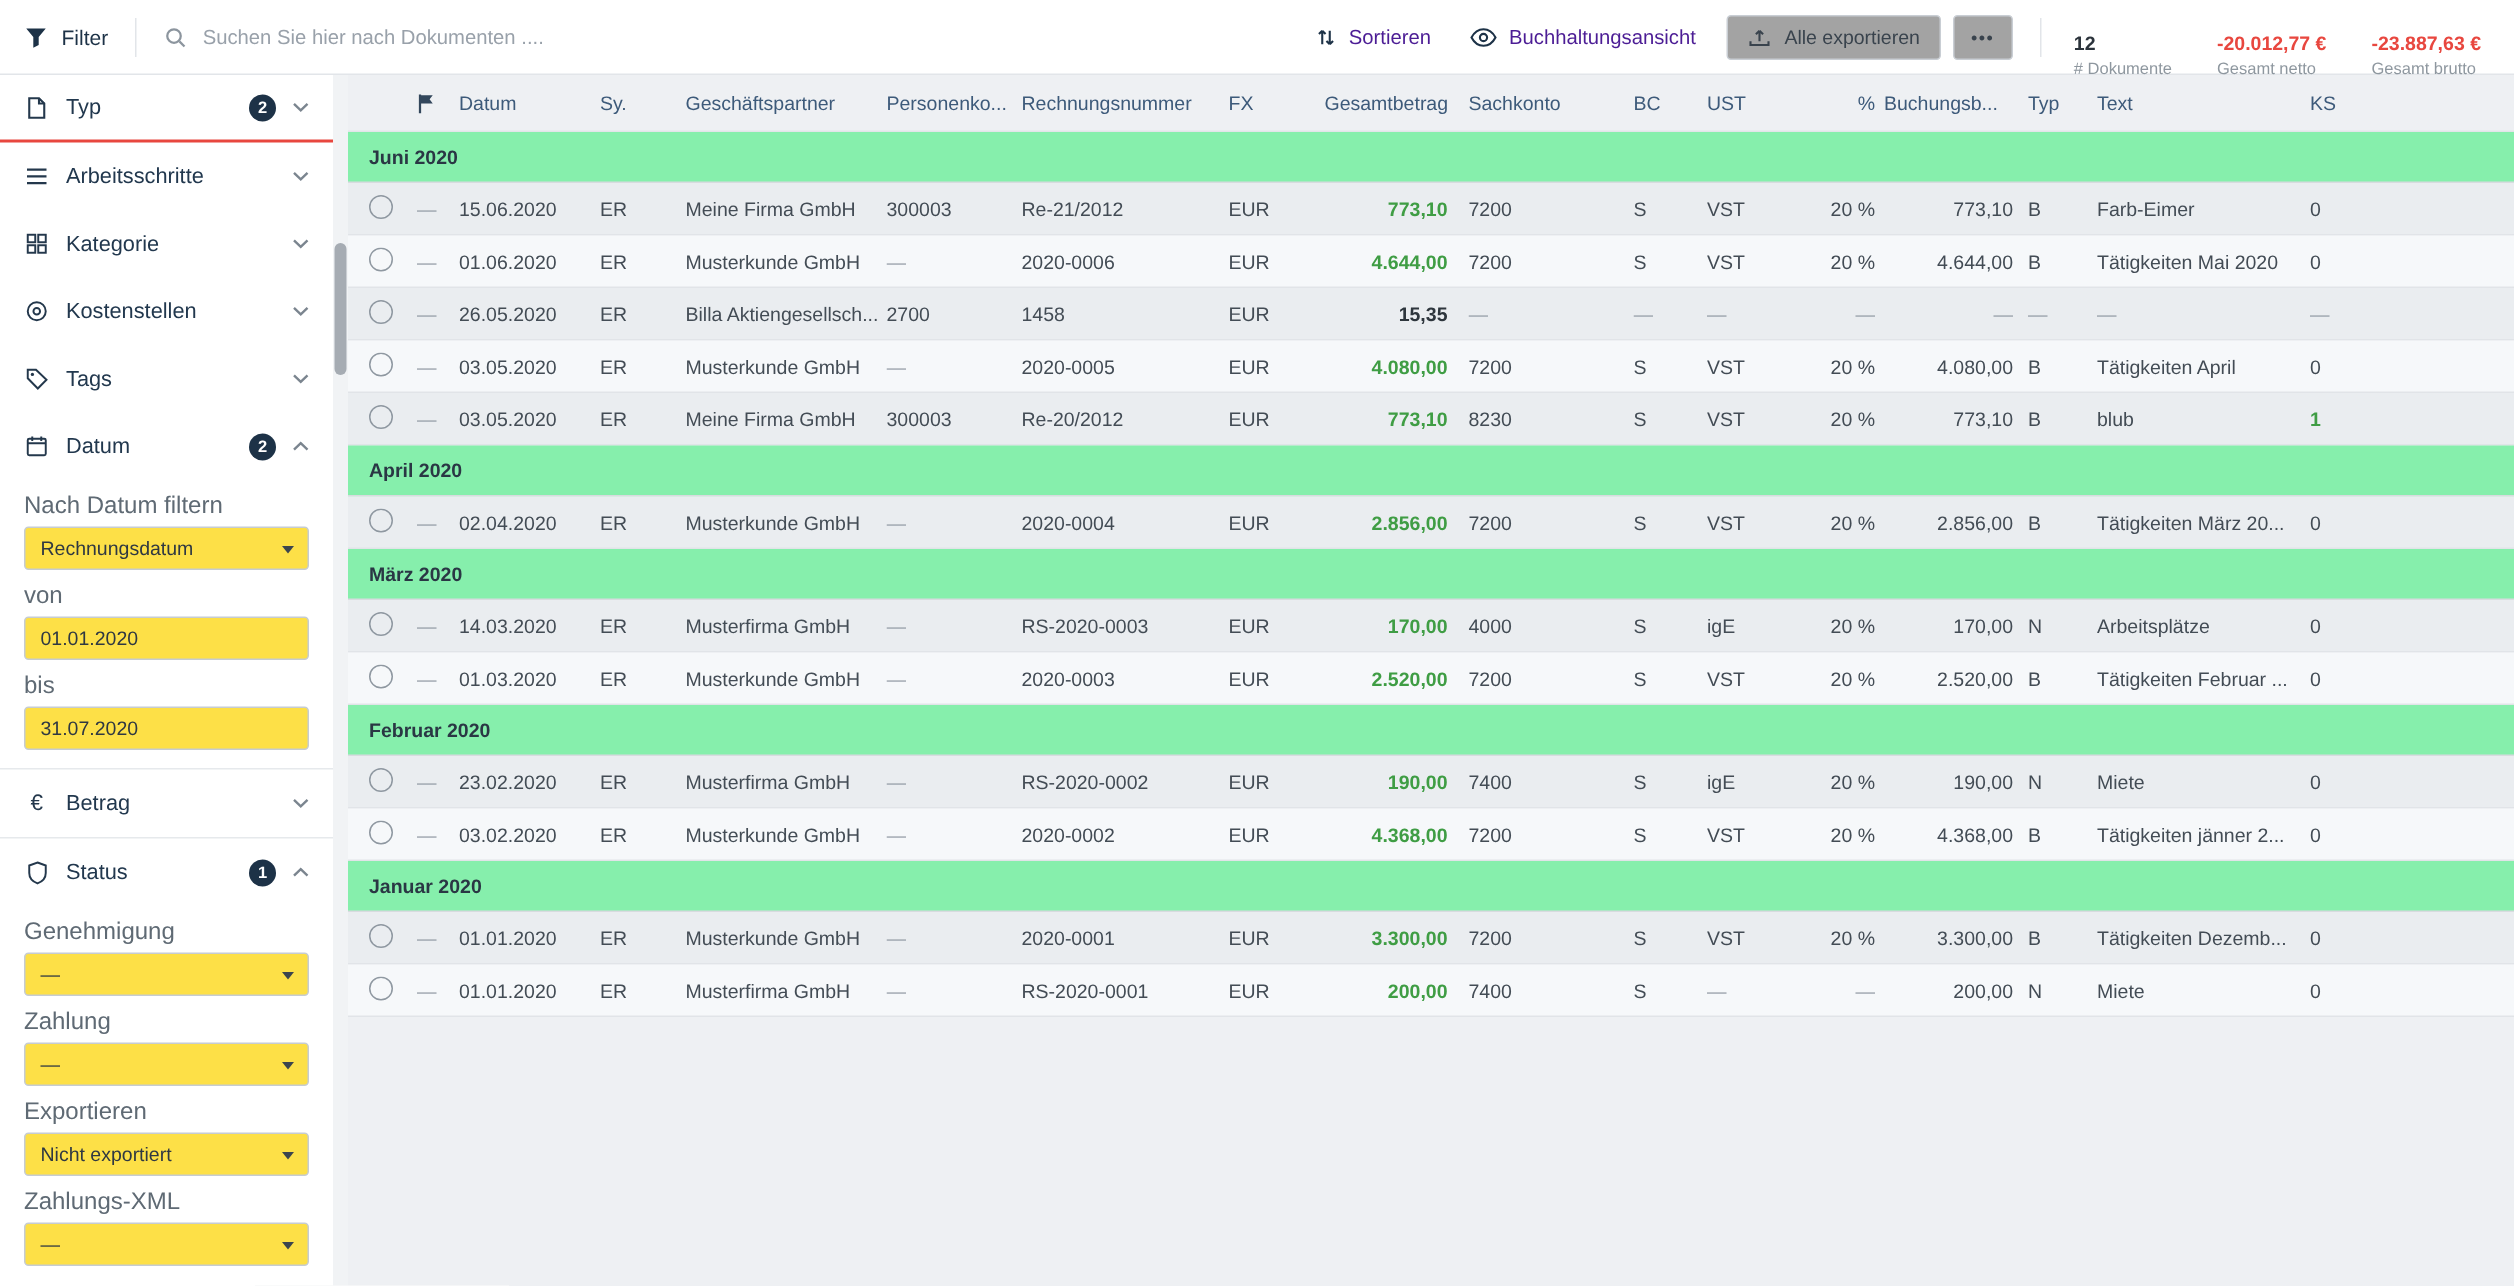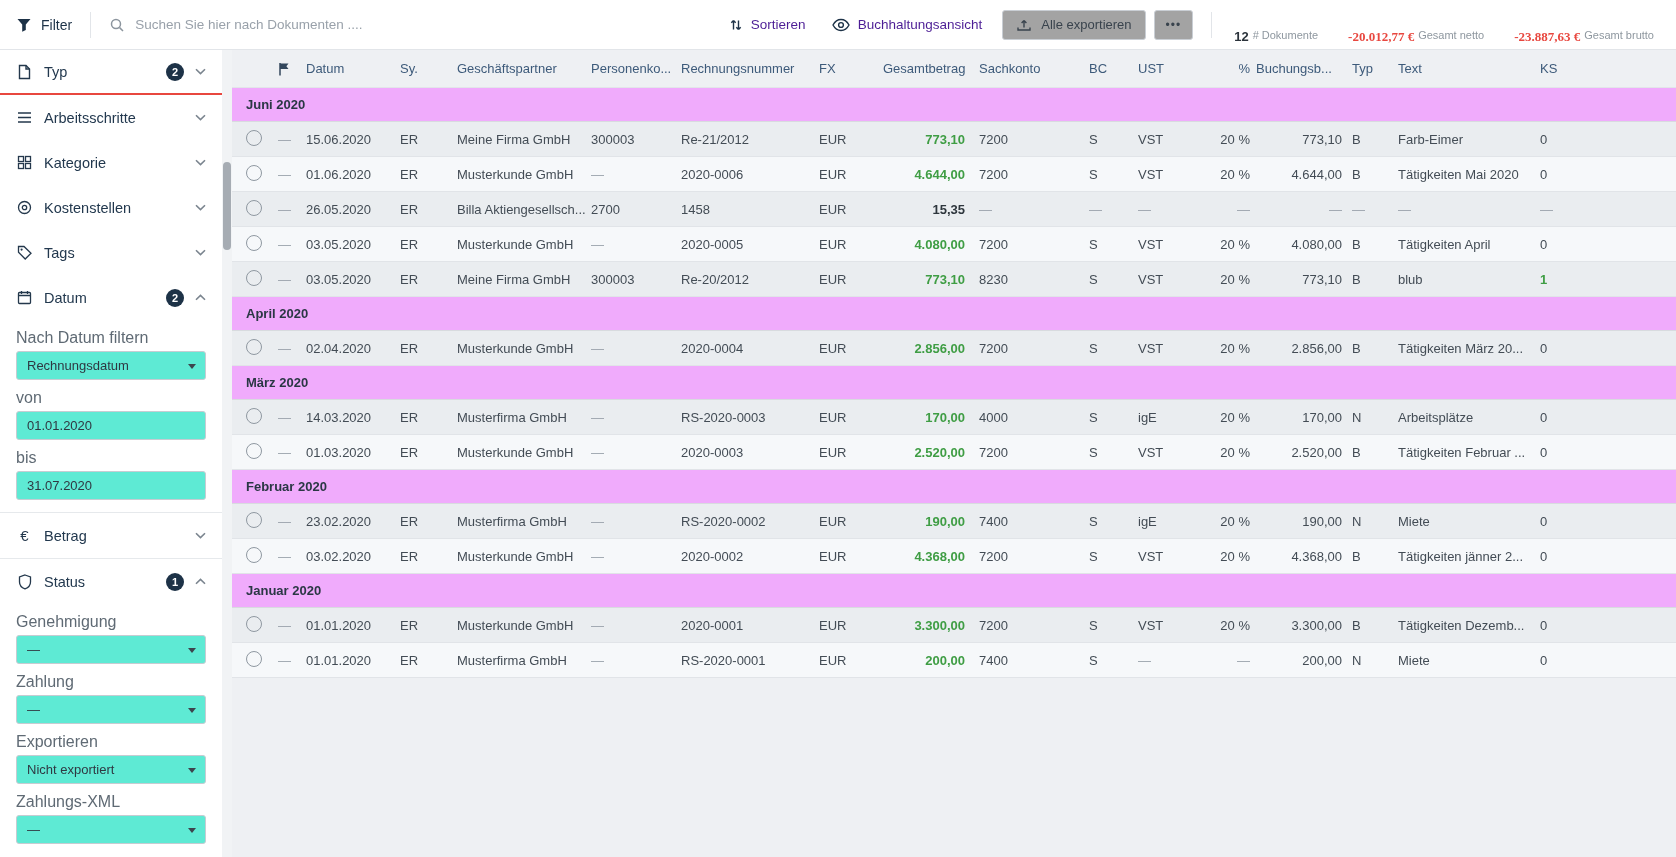--- a/index.html
+++ b/index.html
@@ -21,56 +21,56 @@
   .tb-divider { width: 1px; height: 26px; background: #e2e5e9; margin: 0 18px; flex: none; }
   .tb-search { display: flex; align-items: center; gap: 10px; flex: 1; min-width: 0; }
   .tb-search input { border: none; outline: none; background: transparent; font-family: inherit; font-size: 13.5px; color: #3c454e; width: 100%; }
   .tb-search input::placeholder { color: #99a1aa; }
   .tb-action { display: flex; align-items: center; gap: 8px; color: #4c1d95; font-size: 13.5px; margin-left: 26px; cursor: pointer; white-space: nowrap; }
   .tb-btn { display: flex; align-items: center; gap: 9px; height: 30px; padding: 0 13px;
     background: #a3a3a3; border: 1px solid #c9ced4; border-radius: 3px;
     font-family: inherit; font-size: 13px; color: #39434d; margin-left: 20px; cursor: pointer; white-space: nowrap; }
   .tb-btn.more { margin-left: 8px; padding: 0 11px; font-size: 12px; letter-spacing: 1px; color: #39434d; }
   .tb-stats { display: flex; gap: 30px; margin-left: 4px; }
-  .stat { display: flex; flex-direction: row; gap: 4px; margin-top: 24px; }
+  .stat { display: flex; flex-direction: column; gap: 4px; margin-top: 24px; }
   .stat .v { font-size: 13px; font-weight: bold; color: #2b333b; white-space: nowrap; }
-  .stat .v.neg { color: #e8473f; font-family: Liberation Serif, serif; }
+  .stat .v.neg { color: #e8473f; }
   .stat .l { font-size: 11px; color: #8e979f; white-space: nowrap; }
 
   
   .sidebar { position: absolute; top: 50px; left: 0; width: 222px; bottom: 0; background: #fff; overflow: hidden; }
   .sb-head { height: 45px; display: flex; align-items: center; padding: 0 16px; gap: 11px; cursor: pointer; }
   .sb-section.active > .sb-head { border-bottom: 2px solid #e8473f; }
   .sb-section.bordered { border-top: 1px solid #e6e9ec; }
   .sb-icon { width: 17px; display: flex; justify-content: center; color: #24384c; font-size: 15px; }
   .sb-label { flex: 1; font-size: 14.5px; color: #22384e; }
   .sb-badge { width: 18px; height: 18px; border-radius: 50%; background: #1d3247; color: #fff;
     font-size: 11px; font-weight: bold; display: flex; align-items: center; justify-content: center; flex: none; }
   .sb-chevron { display: flex; flex: none; }
   .sb-chevron.up { transform: rotate(180deg); }
   .sb-panel { padding: 0 16px 12px; }
   .sb-field-label { font-size: 16px; color: #5f6a74; margin: 9px 0 4px; }
-  .sb-control { height: 29px; border: 1px solid #c6ccd2; border-radius: 3px; background: #5eead4;
+  .sb-control { height: 29px; border: 1px solid #c6ccd2; border-radius: 3px; background: #fde047;
     display: flex; align-items: center; padding: 0 10px; font-size: 13px; color: #2f3842; position: relative; cursor: pointer; }
   .sb-control.select::after { content: ""; position: absolute; right: 9px; top: 12px;
     border: 4px solid transparent; border-top: 5px solid #3c454e; }
   .sb-control input { border: none; outline: none; width: 100%; font-family: inherit; font-size: 13px; color: #2f3842; background: transparent; }
 
   
   .v-scroll { position: absolute; top: 50px; left: 222px; width: 10px; bottom: 0; background: #f1f3f5; }
   .v-thumb { position: absolute; left: 1px; width: 8px; top: 112px; height: 88px; background: #a6acb3; border-radius: 4px; }
 
   
   .main { position: absolute; top: 50px; left: 232px; right: 0; bottom: 0; background: #eef0f3; overflow: hidden; }
   .grid-row { display: grid;
     grid-template-columns: 32px 28px 94px 57px 134px 90px 138px 64px 96px 110px 49px 62px 56px 96px 46px 142px minmax(50px,1fr);
     align-items: center; padding-left: 14px; }
   .thead { height: 38px; color: #3d5a7a; font-size: 13px; border-bottom: 1px solid #e2e5e9; }
   .month-row { height: 34px; display: flex; align-items: center; padding-left: 14px;
-    font-size: 13px; font-weight: bold; color: #2a3744; background: #f0abfc; border-bottom: 1px solid #d8dbdf; }
+    font-size: 13px; font-weight: bold; color: #2a3744; background: #86efac; border-bottom: 1px solid #d8dbdf; }
   .row { height: 35px; border-bottom: 1px solid #e1e4e8; font-size: 13px; color: #434c55; cursor: pointer; }
   .row.odd { background: #eaedf0; }
   .row.even { background: #f6f8fa; }
   .cell { white-space: nowrap; overflow: hidden; }
   .cell.r { text-align: right; }
   .muted { color: #9aa2ab; }
   .green { color: #3f9d44; font-weight: bold; }
   .col-gesamt { text-align: right; padding-right: 14px; }
   .row .col-gesamt { font-weight: bold; }
   .amt-green { color: #3f9d44; }

